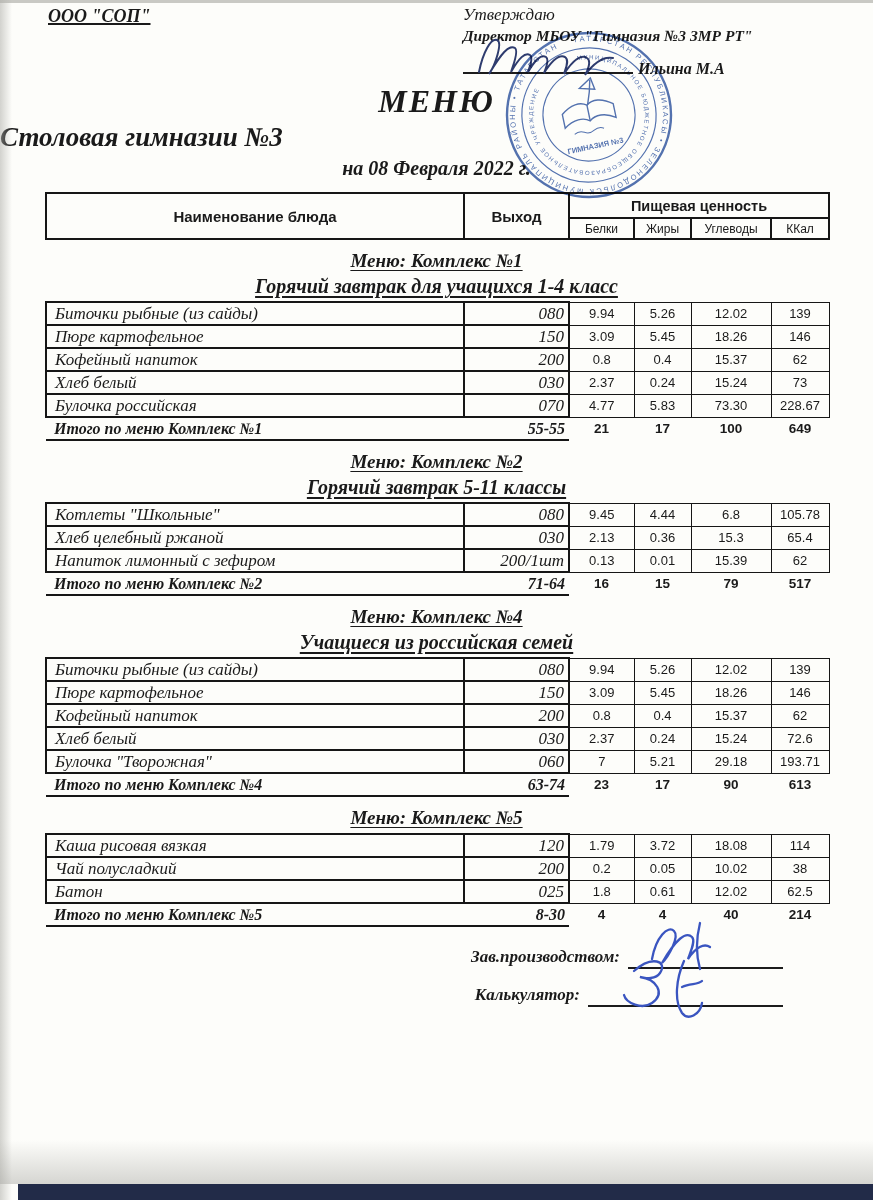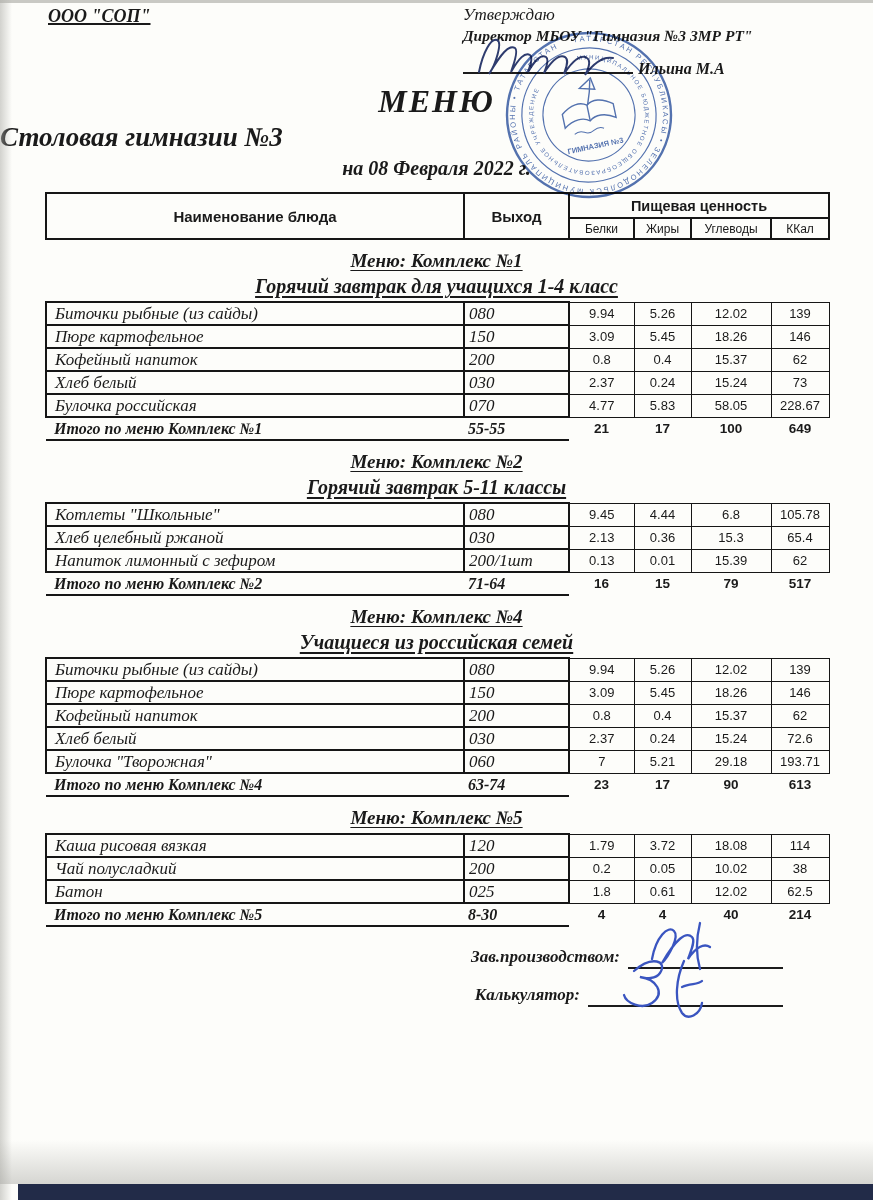--- a/index.html
+++ b/index.html
@@ -52,21 +52,21 @@
   .ht-sub  { font-size:12px; height:17px; border-width:1px; }
 
   .section { margin-top:10px; }
   .sec-title { text-align:center; font-weight:bold; font-style:italic; font-size:19px; line-height:22px;
                text-decoration:underline; text-underline-offset:3px; margin-bottom:4px; }
   .sec-sub   { text-align:center; font-weight:bold; font-style:italic; font-size:20px; line-height:20px;
                text-decoration:underline; text-underline-offset:3px; margin-bottom:5px; }
 
   .menu-table td { border:1px solid #161616; vertical-align:middle; padding:1px 4px; line-height:19px; }
   .menu-table .cell-name { border-width:2px; font-style:italic; font-size:17px; padding-left:8px; }
-  .menu-table .cell-out  { border-width:2px; font-style:italic; font-size:17px; text-align:left; }
+  .menu-table .cell-out  { border-width:2px; font-style:italic; font-size:17px; text-align:right; }
   .menu-table .cell-num  { font-family:"Liberation Sans", sans-serif; font-size:13px; text-align:center; }
   .menu-table .total-row td { border:none; }
   .menu-table .total-row .cell-name,
   .menu-table .total-row .cell-out { border-bottom:2px solid #161616; font-weight:bold; font-size:16px; }
   .menu-table .total-row .cell-num { font-weight:bold; font-size:13.5px; }
 
   
   .footer { margin-top:18px; padding-right:45px; }
   .f-row { display:flex; justify-content:flex-end; align-items:flex-end;
            font-style:italic; font-weight:bold; font-size:17px; line-height:24px; margin-bottom:14px; }
@@ -199,21 +199,21 @@
     <td class="cell-num">0.24</td>
     <td class="cell-num">15.24</td>
     <td class="cell-num">73</td>
   </tr>
 
   <tr class="dish-row">
     <td class="cell-name">Булочка российская</td>
     <td class="cell-out">070</td>
     <td class="cell-num">4.77</td>
     <td class="cell-num">5.83</td>
-    <td class="cell-num">58.05</td>
+    <td class="cell-num">73.30</td>
     <td class="cell-num">228.67</td>
   </tr>
 
   <tr class="total-row">
     <td class="cell-name">Итого по меню Комплекс №1</td>
     <td class="cell-out">55-55</td>
     <td class="cell-num">21</td>
     <td class="cell-num">17</td>
     <td class="cell-num">100</td>
     <td class="cell-num">649</td>

